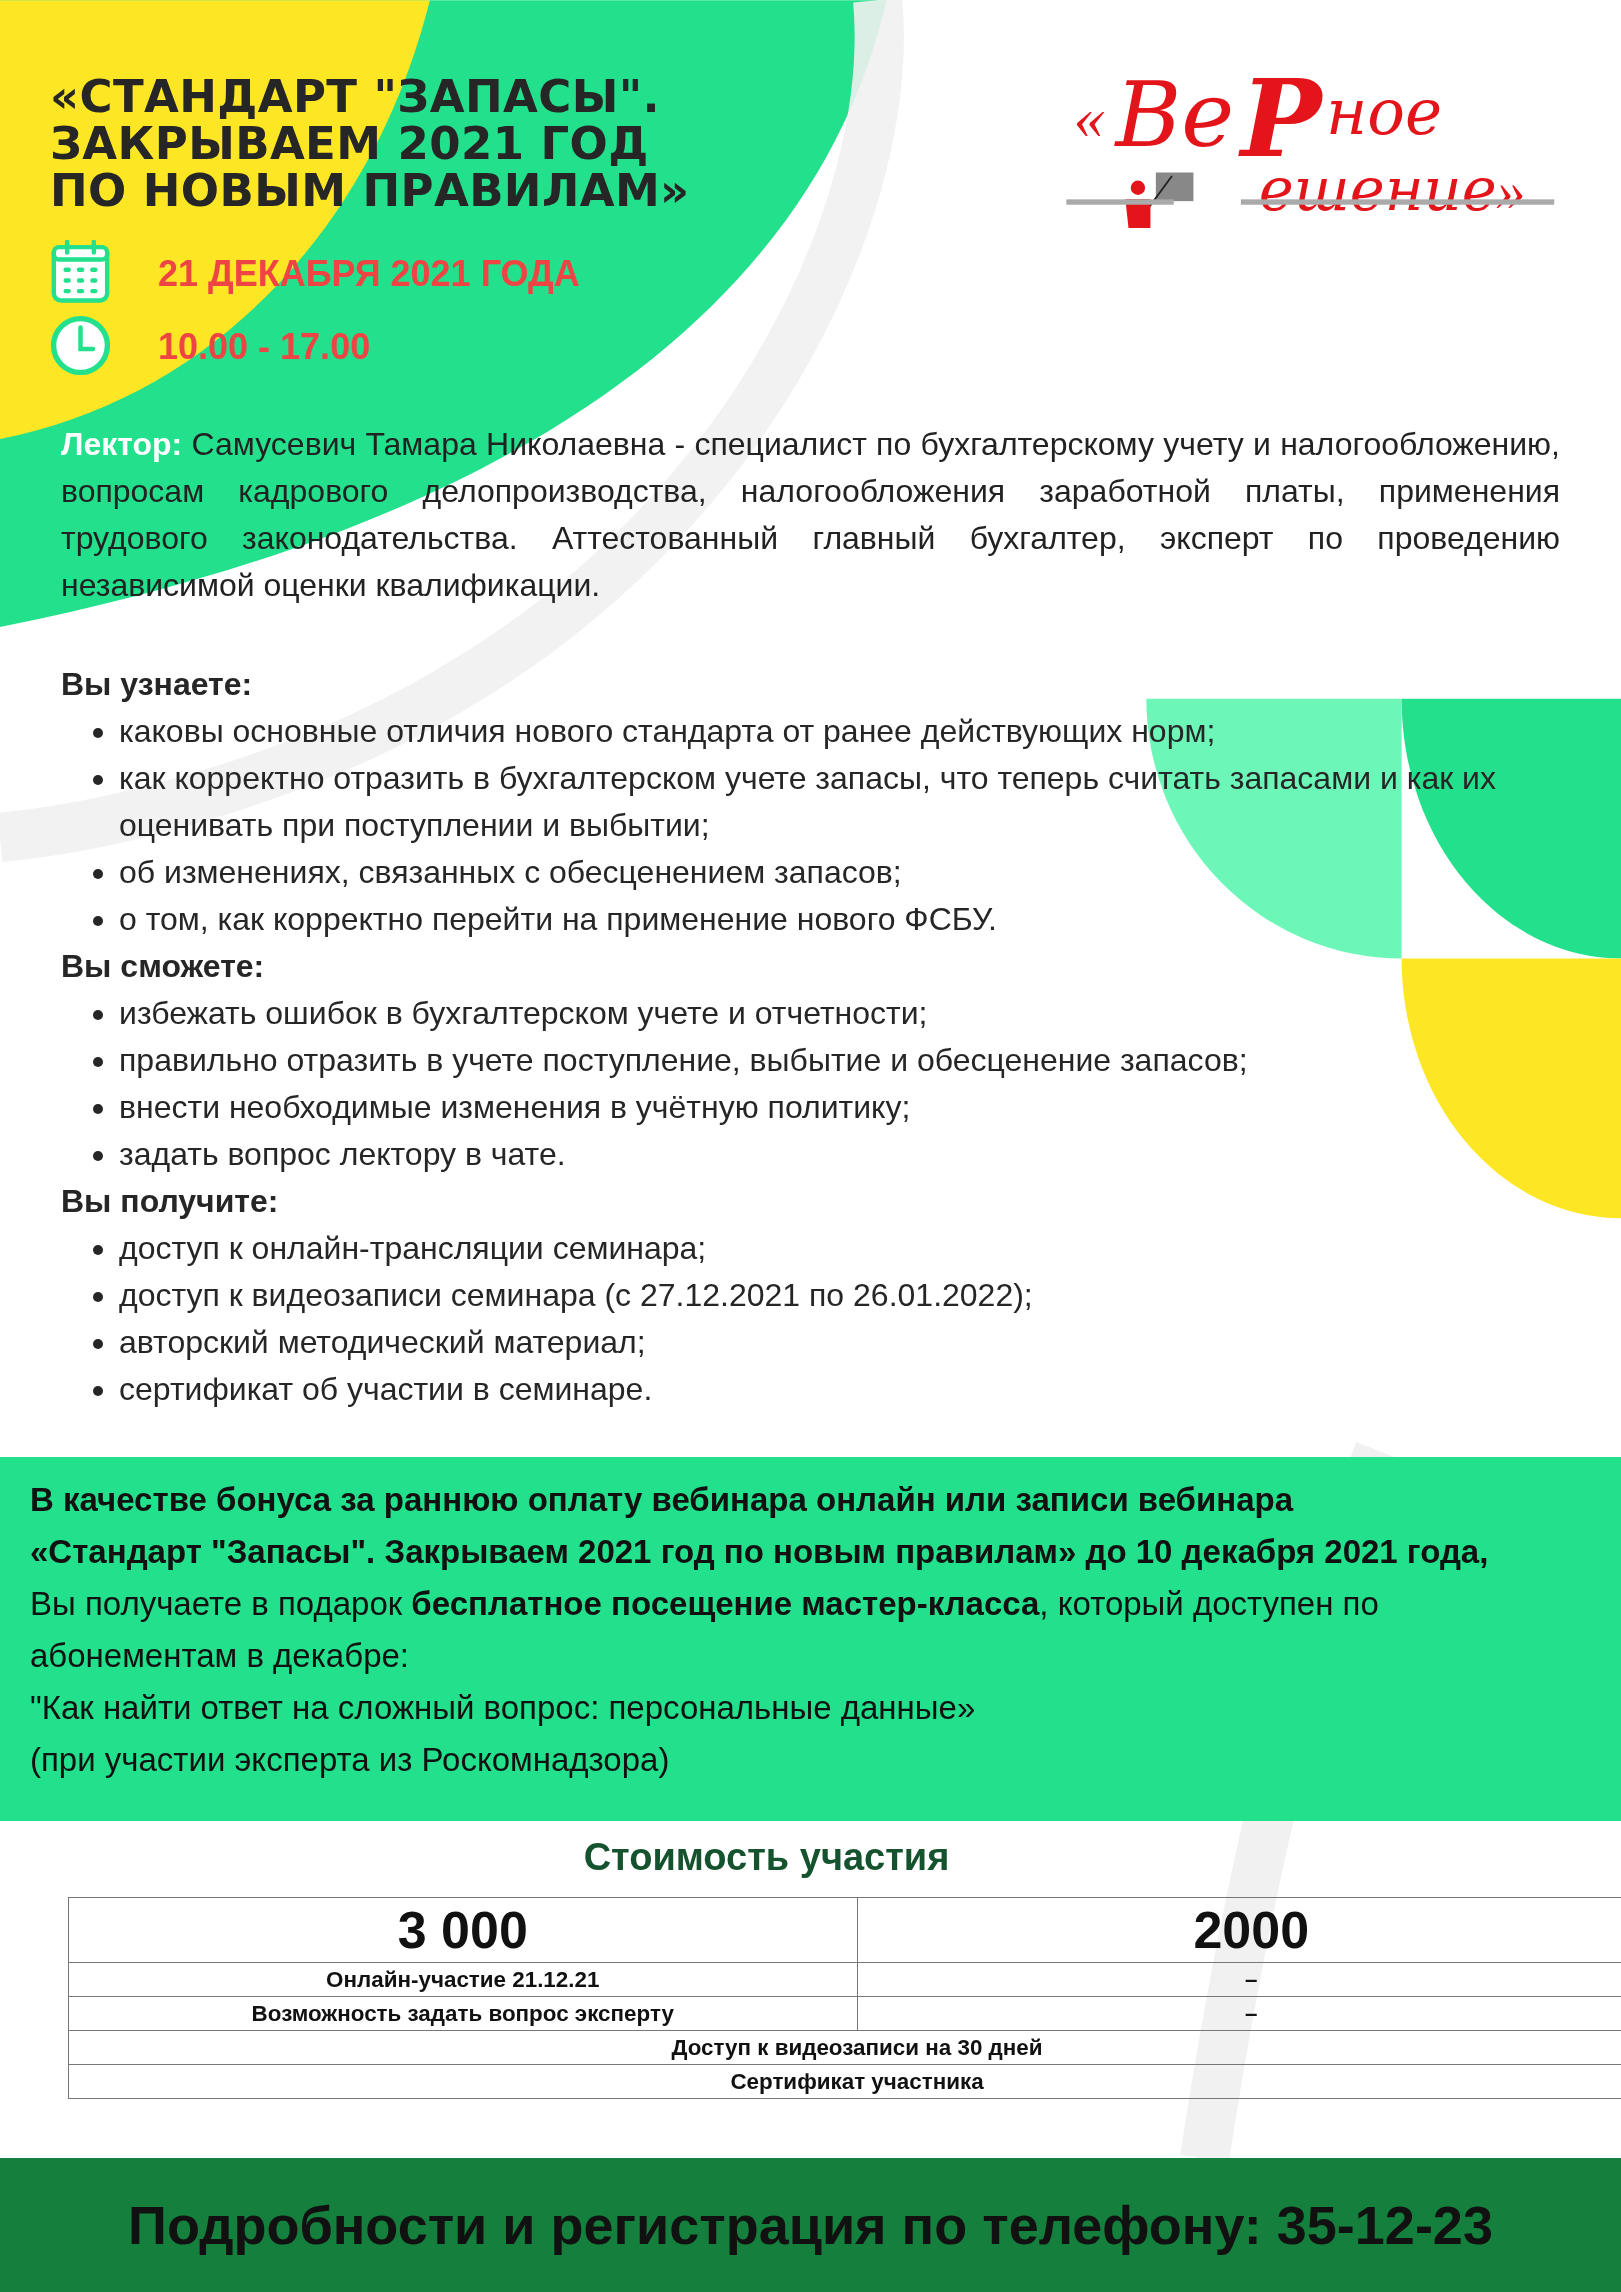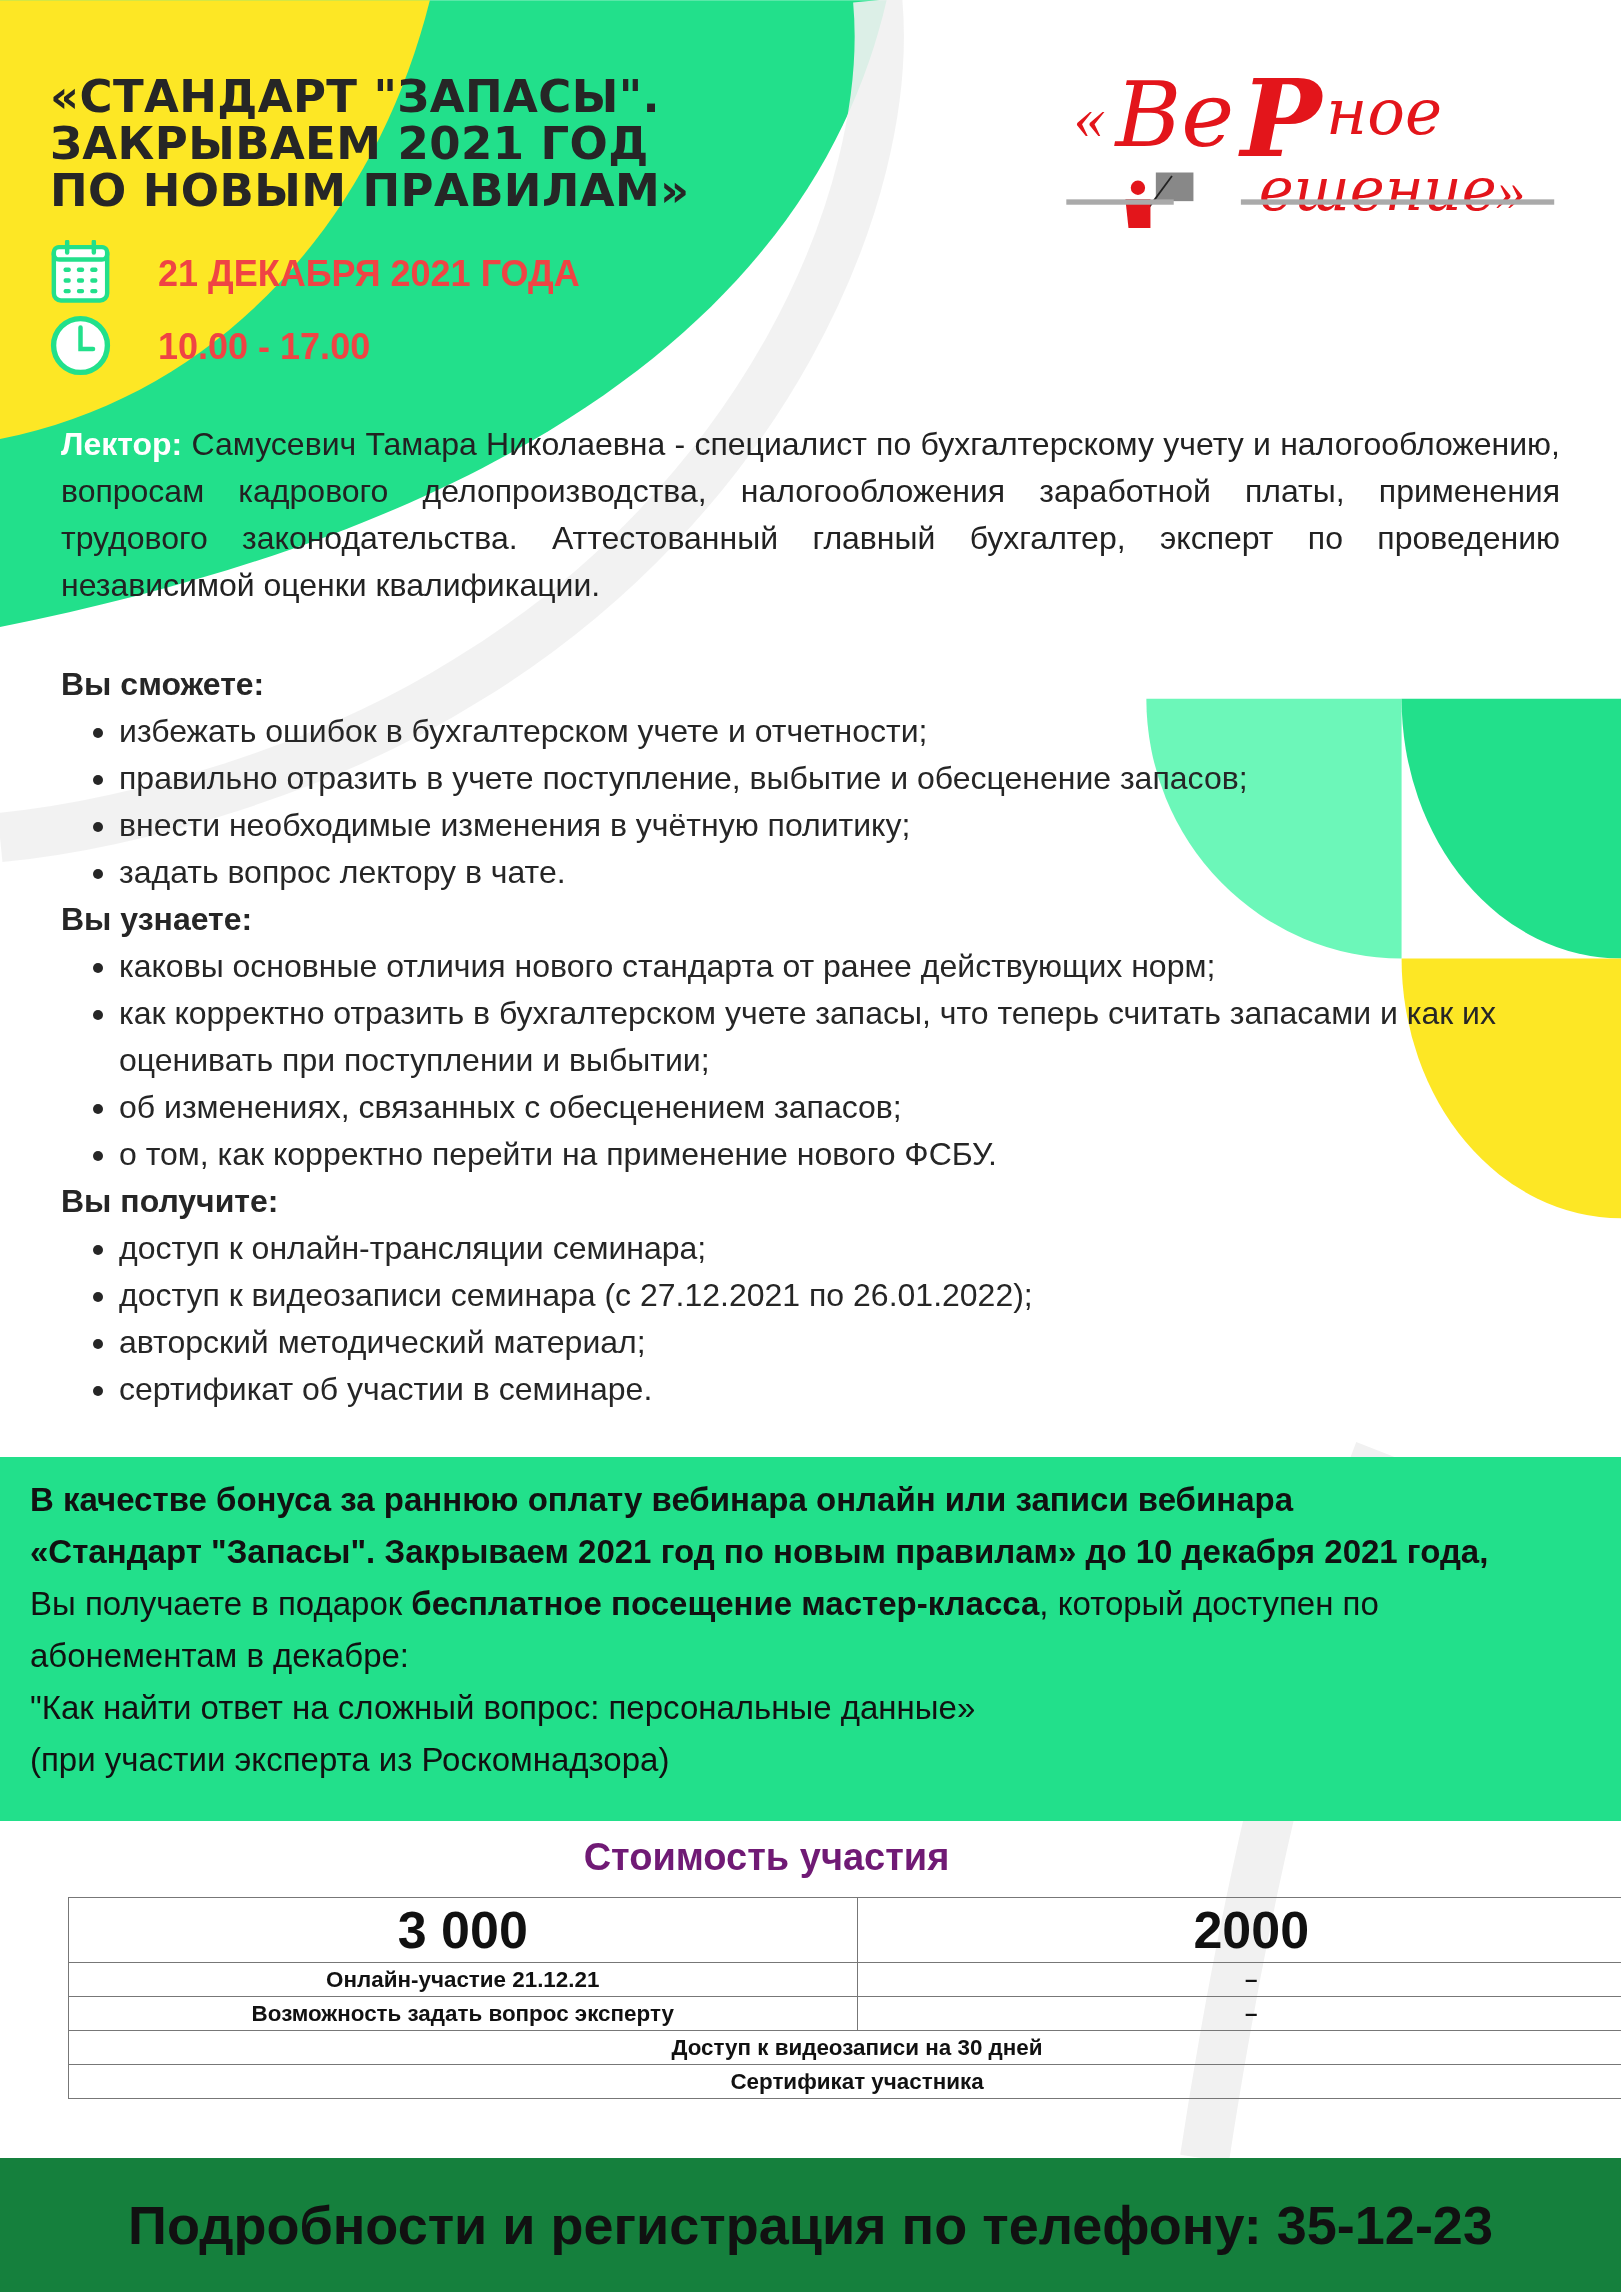--- a/index.html
+++ b/index.html
@@ -37,21 +37,21 @@
   .content li { padding-left: 0; }
   .content li.wrap { width: 1397px; }
 
   .bonus {
     position: absolute; left: 0; top: 1457px; width: 1621px; height: 364px;
     background: #22e08b; box-sizing: border-box; padding: 17px 30px 0 30px;
     font-size: 33px; line-height: 52px; color: #111;
   }
   .bonus b { font-weight: bold; }
 
-  .price-title { position: absolute; left: 0; width: 1533px; top: 1836px; text-align: center; font-size: 38px; font-weight: bold; color: #701a75; }
+  .price-title { position: absolute; left: 0; width: 1533px; top: 1836px; text-align: center; font-size: 38px; font-weight: bold; color: #14532d; }
   table.prices {
     position: absolute; left: 68px; top: 1897px; width: 1578px;
     border-collapse: collapse; font-weight: bold; color: #111;
   }
   table.prices td { border: 1.8px solid #777; text-align: center; padding: 0; }
   table.prices .big td { height: 64px; font-size: 52px; }
   table.prices .sm td { height: 33px; font-size: 22.4px; }
 
   .footer {
     position: absolute; left: 0; top: 2158px; width: 1621px; height: 134px;
@@ -134,35 +134,35 @@
   </svg>
 </div>
 
 <div class="lecturer">
   <span class="label">Лектор:</span>
   <span>Самусевич Тамара Николаевна - специалист по бухгалтерскому учету и налогообложению, вопросам кадрового делопроизводства, налогообложения заработной платы, применения трудового законодательства. Аттестованный главный бухгалтер, эксперт по проведению независимой оценки квалификации.</span>
 </div>
 
 <div class="content">
   <section>
+    <h3>Вы узнаете:</h3>
+    <ul>
+      <li>каковы основные отличия нового стандарта от ранее действующих норм;</li>
+      <li class="wrap">как корректно отразить в бухгалтерском учете запасы, что теперь считать запасами и как их оценивать при поступлении и выбытии;</li>
+      <li>об изменениях, связанных с обесценением запасов;</li>
+      <li>о том, как корректно перейти на применение нового ФСБУ.</li>
+    </ul>
+  </section>
+  <section>
     <h3>Вы сможете:</h3>
     <ul>
       <li>избежать ошибок в бухгалтерском учете и отчетности;</li>
       <li>правильно отразить в учете поступление, выбытие и обесценение запасов;</li>
       <li>внести необходимые изменения в учётную политику;</li>
       <li>задать вопрос лектору в чате.</li>
-    </ul>
-  </section>
-  <section>
-    <h3>Вы узнаете:</h3>
-    <ul>
-      <li>каковы основные отличия нового стандарта от ранее действующих норм;</li>
-      <li class="wrap">как корректно отразить в бухгалтерском учете запасы, что теперь считать запасами и как их оценивать при поступлении и выбытии;</li>
-      <li>об изменениях, связанных с обесценением запасов;</li>
-      <li>о том, как корректно перейти на применение нового ФСБУ.</li>
     </ul>
   </section>
   <section>
     <h3>Вы получите:</h3>
     <ul>
       <li>доступ к онлайн-трансляции семинара;</li>
       <li>доступ к видеозаписи семинара (с 27.12.2021 по 26.01.2022);</li>
       <li>авторский методический материал;</li>
       <li>сертификат об участии в семинаре.</li>
     </ul>

